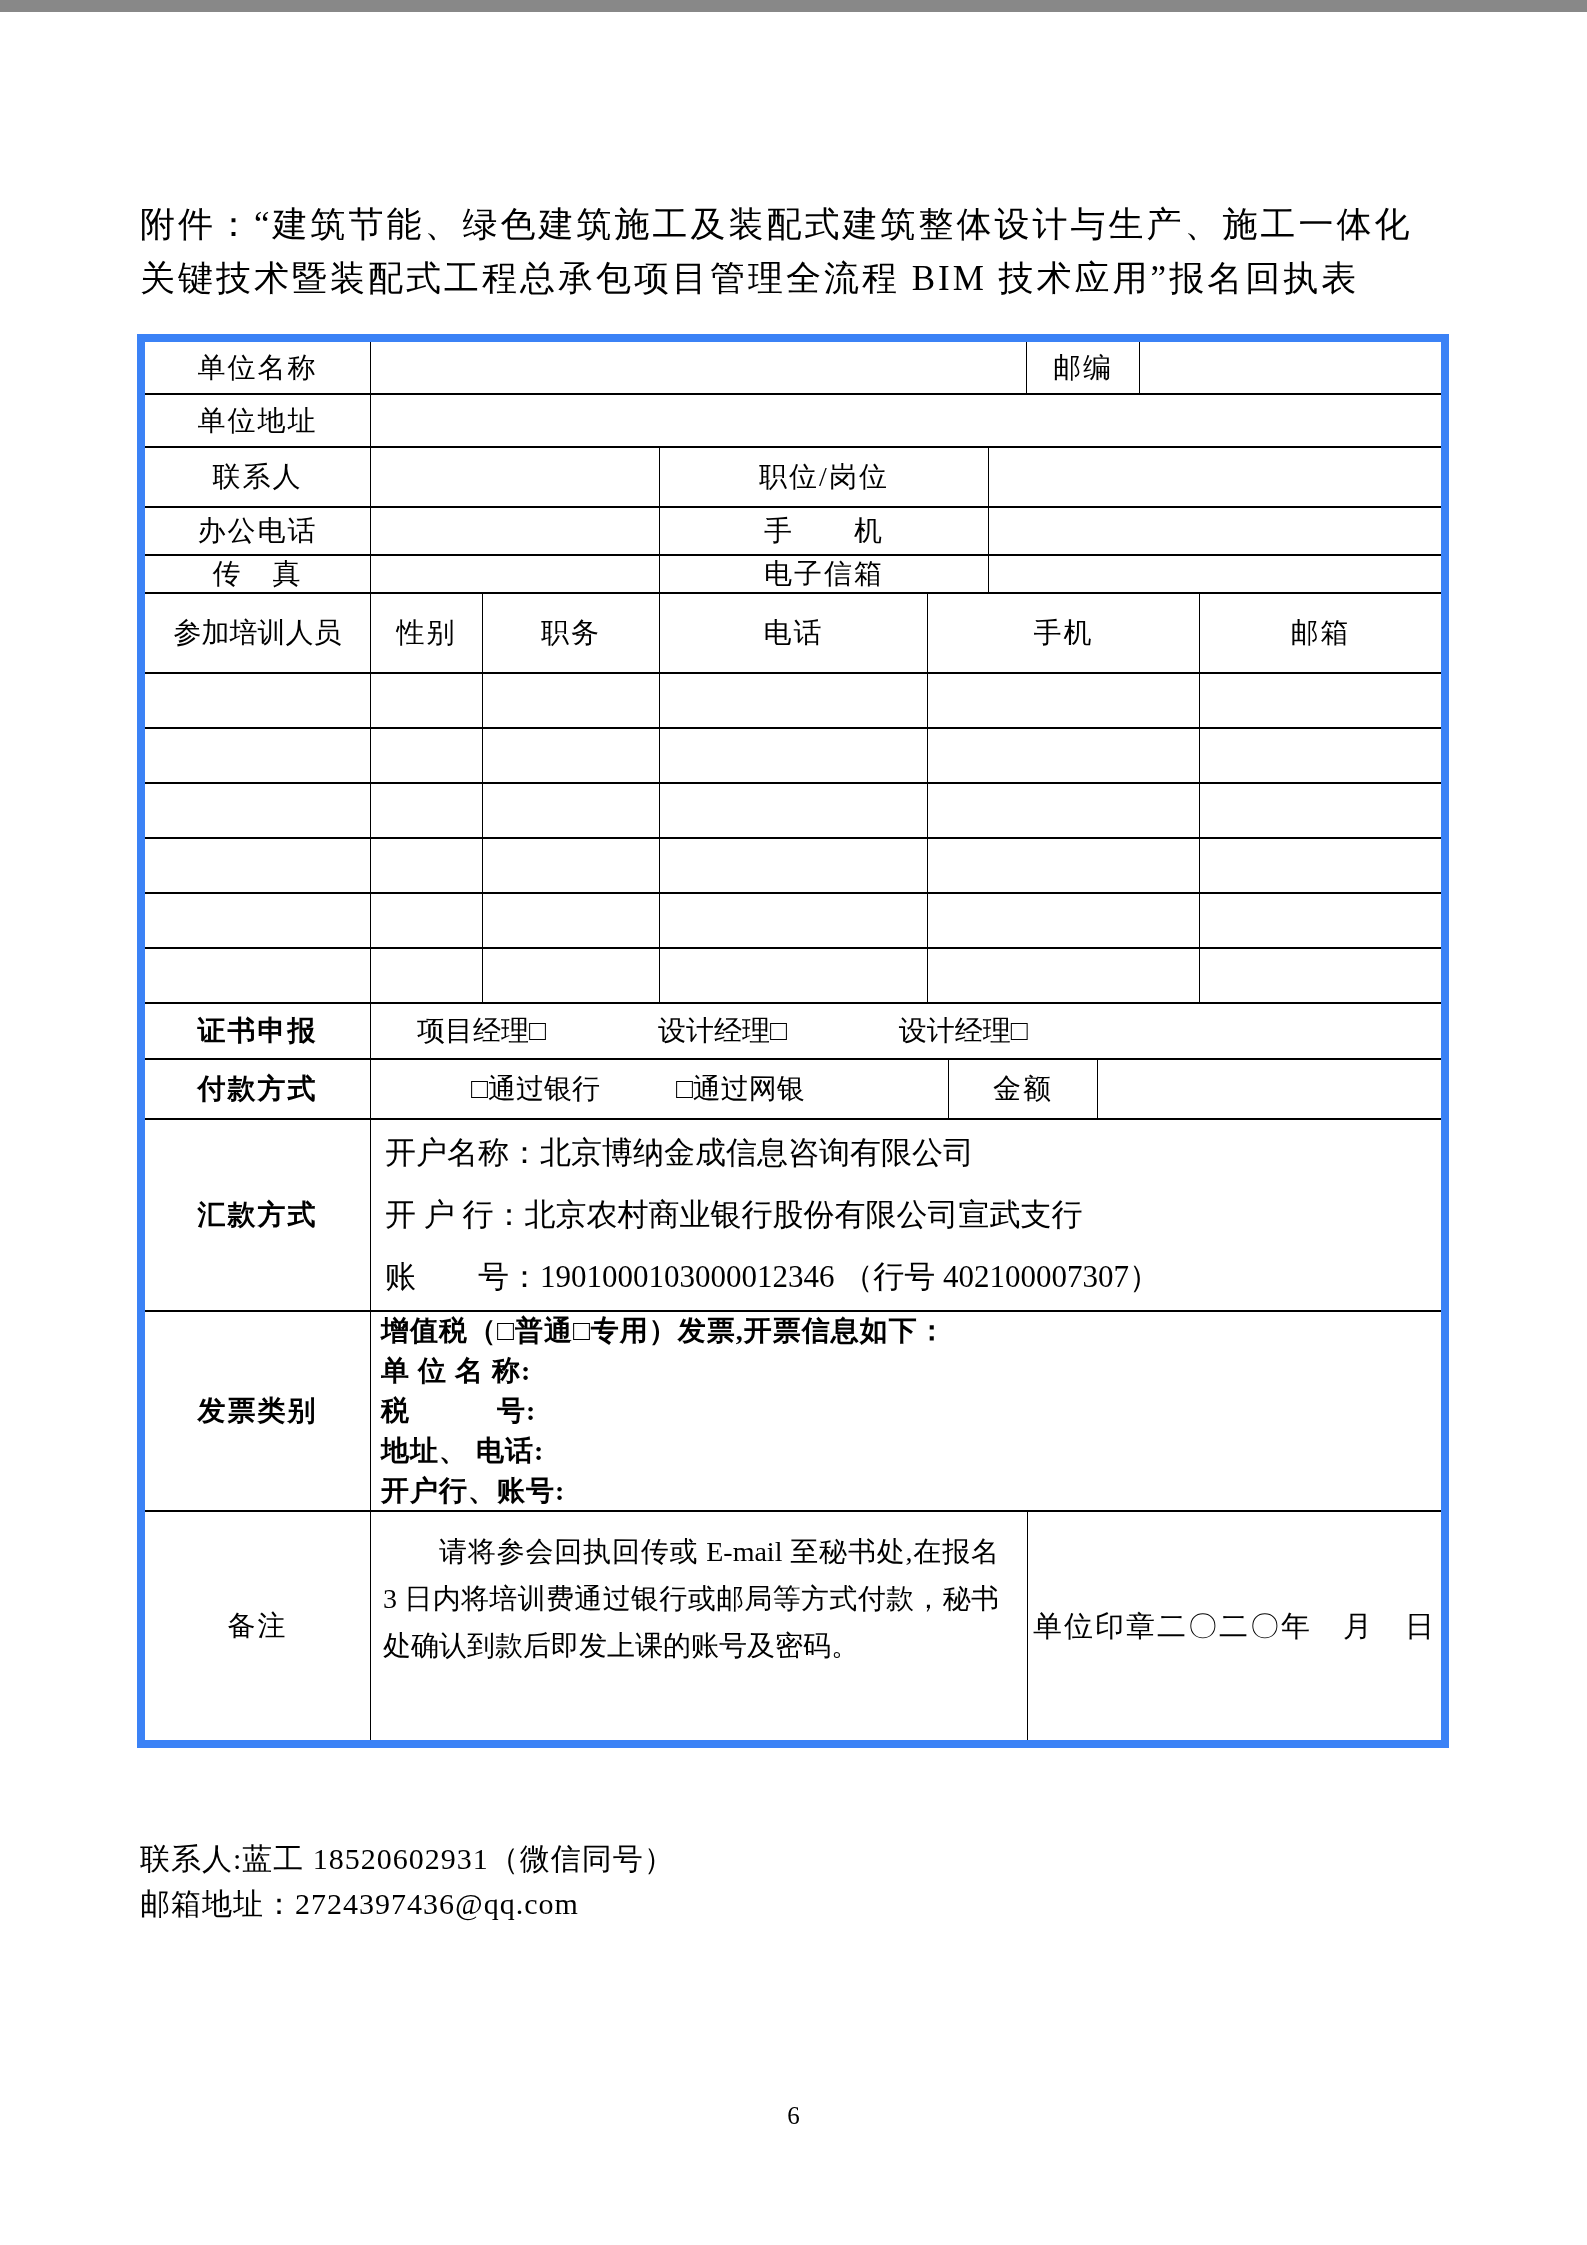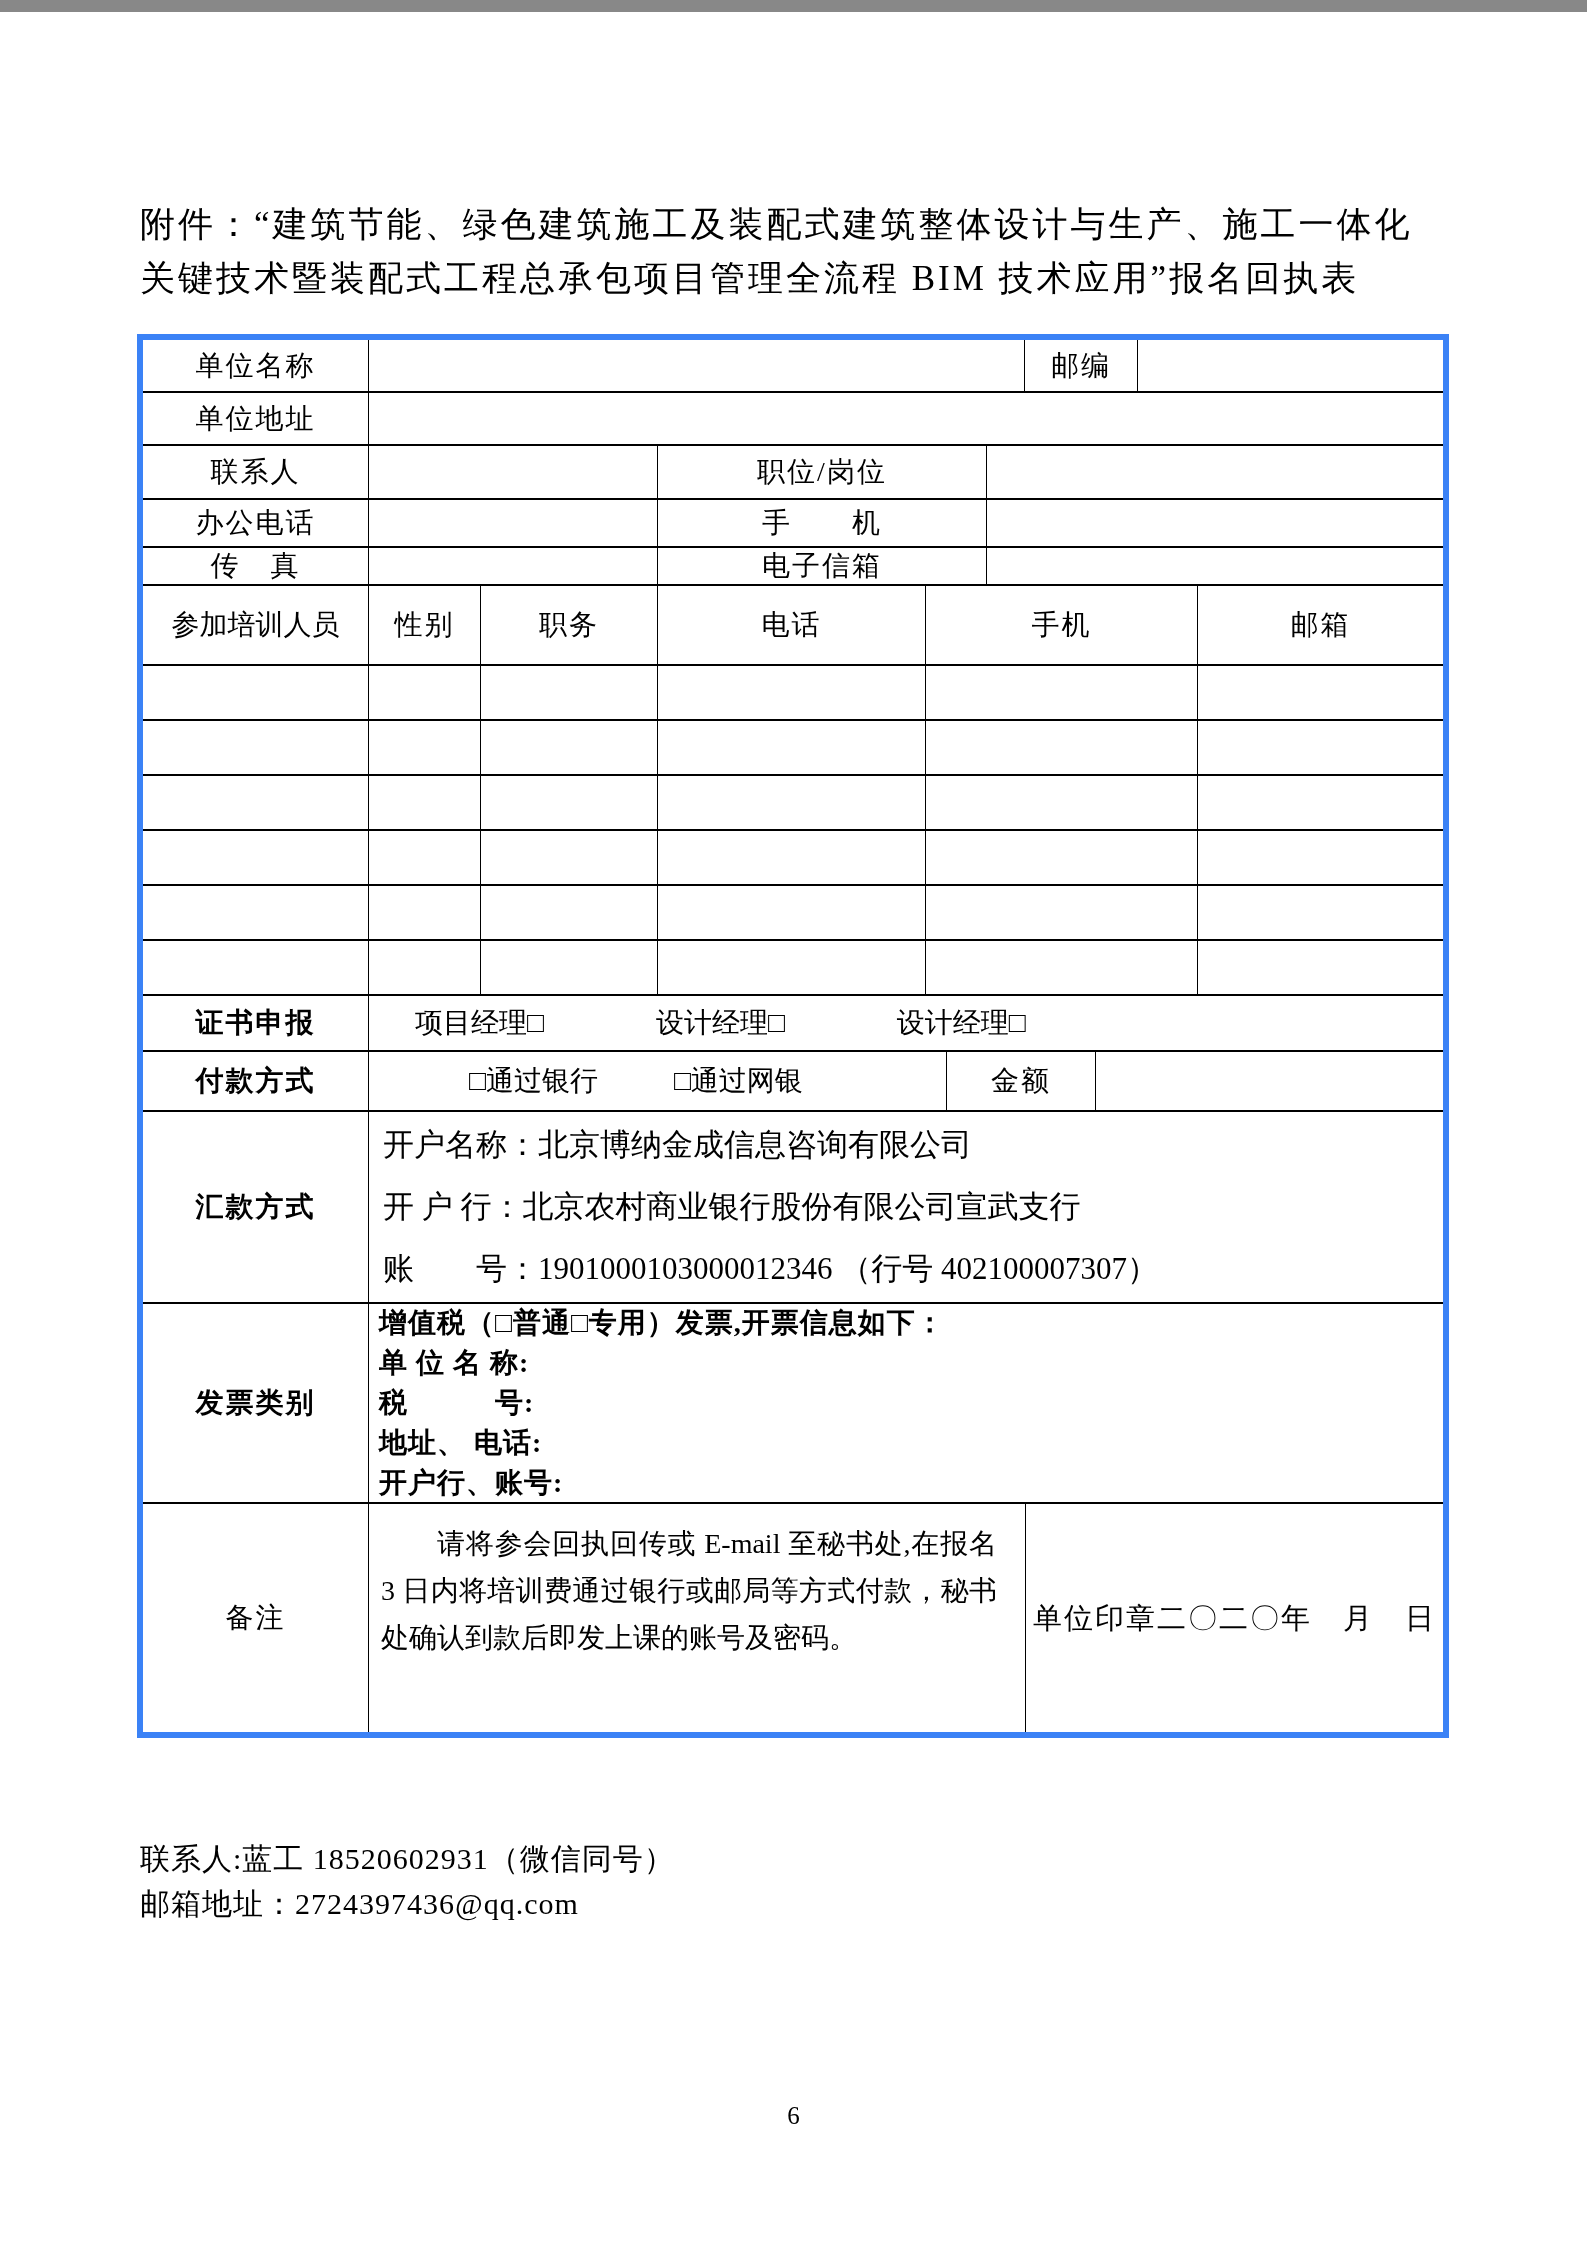--- a/index.html
+++ b/index.html
@@ -6,21 +6,21 @@
   .page{
     position:relative;width:1587px;height:2245px;background:#ffffff;color:#000;
     font-family:"Liberation Serif","DejaVu Serif",serif;margin:12px auto;overflow:hidden;
   }
   .title{
     position:absolute;left:140px;top:186px;width:1320px;
     font-size:35px;line-height:54px;letter-spacing:3px;
   }
   .tbl{
     position:absolute;left:137px;top:322px;width:1312px;
-    border:6px solid #3b82f6;box-sizing:border-box;
+    border:8px solid #3b82f6;box-sizing:border-box;
   }
   .row{display:flex;border-bottom:2px solid #000;box-sizing:border-box;}
   .row:last-child{border-bottom:none;}
   .cell{
     border-right:1px solid #000;box-sizing:border-box;
     display:flex;align-items:center;justify-content:center;
     font-size:28px;overflow:hidden;
   }
   .cell:last-child{border-right:none;}
   .lbl{letter-spacing:2px;}
@@ -57,21 +57,21 @@
       <div class="cell" style="flex:0 0 656px"></div>
       <div class="cell lbl" style="flex:0 0 113px">邮编</div>
       <div class="cell grow"></div>
     </div>
 
     <div class="row" style="height:53px">
       <div class="cell w-label lbl">单位地址</div>
       <div class="cell grow"></div>
     </div>
 
-    <div class="row" style="height:54px">
+    <div class="row" style="height:60px">
       <div class="cell w-label lbl">联系人</div>
       <div class="cell" style="flex:0 0 289px"></div>
       <div class="cell lbl" style="flex:0 0 329px">职位/岗位</div>
       <div class="cell grow"></div>
     </div>
 
     <div class="row" style="height:48px">
       <div class="cell w-label lbl">办公电话</div>
       <div class="cell" style="flex:0 0 289px"></div>
       <div class="cell lbl" style="flex:0 0 329px">手　　机</div>

